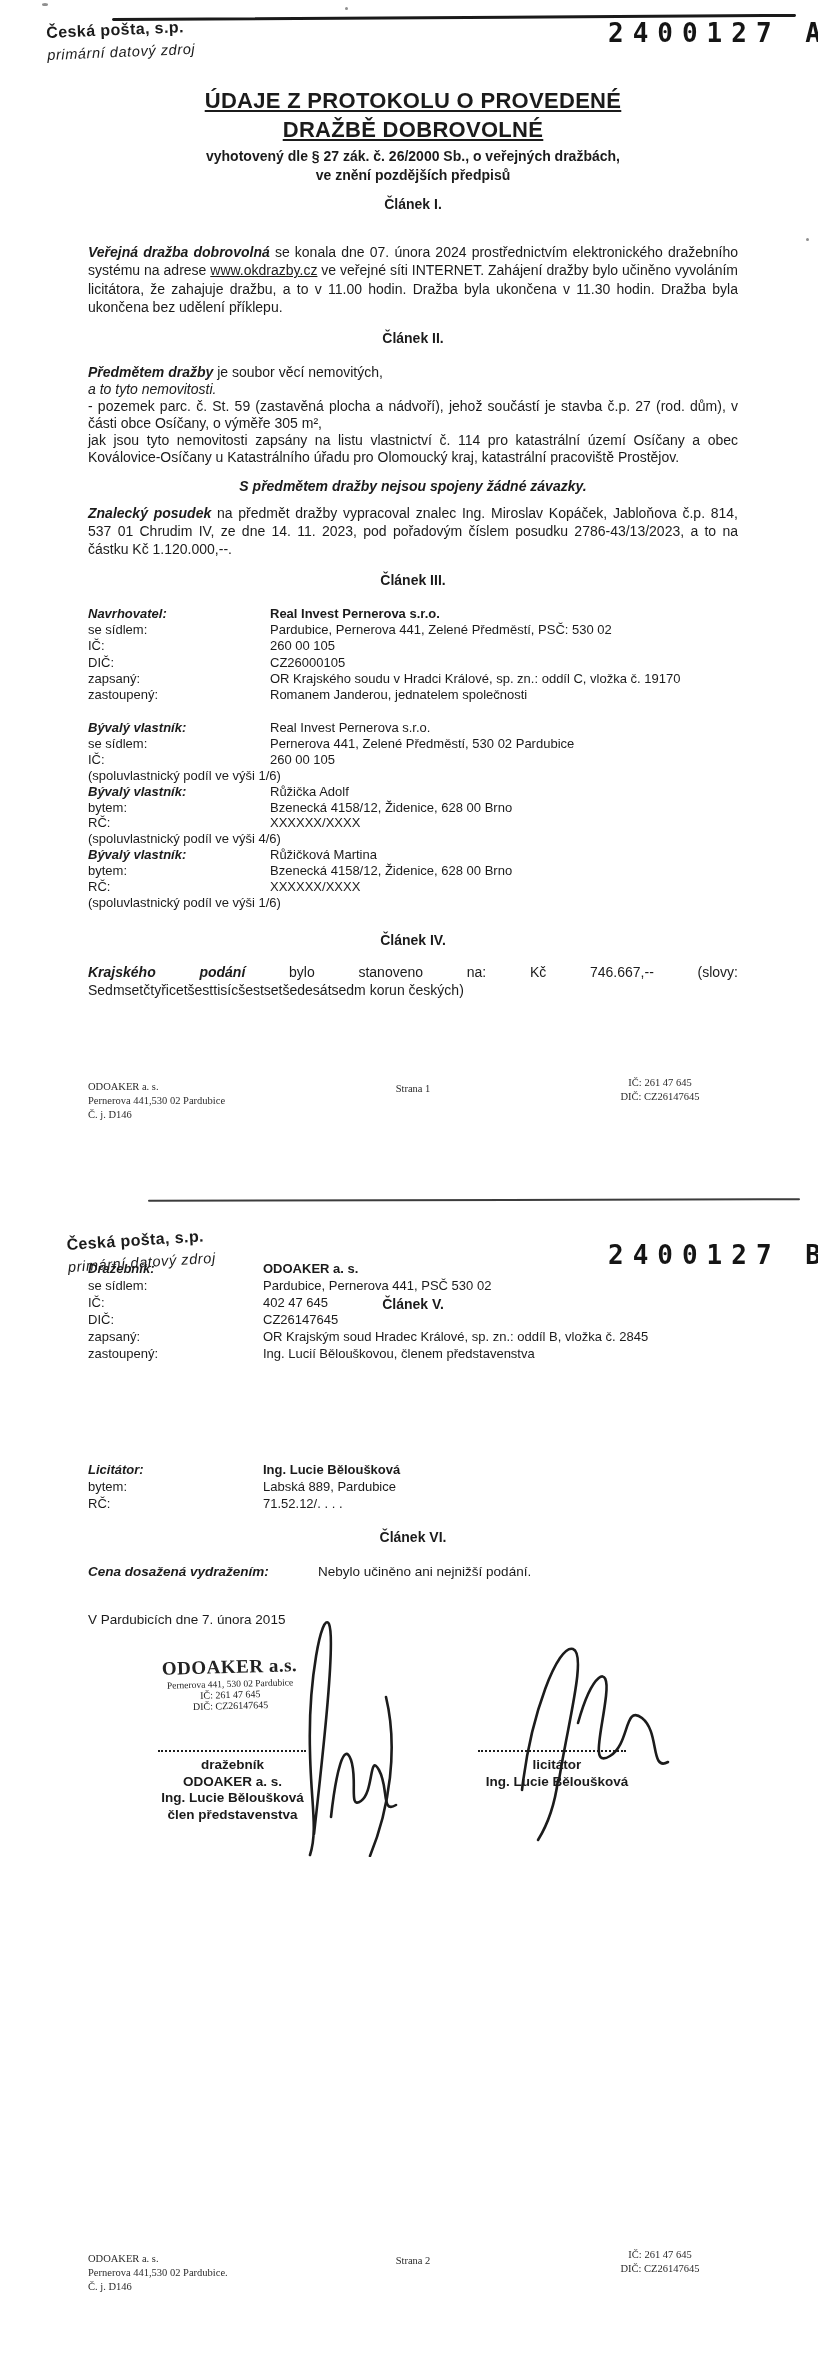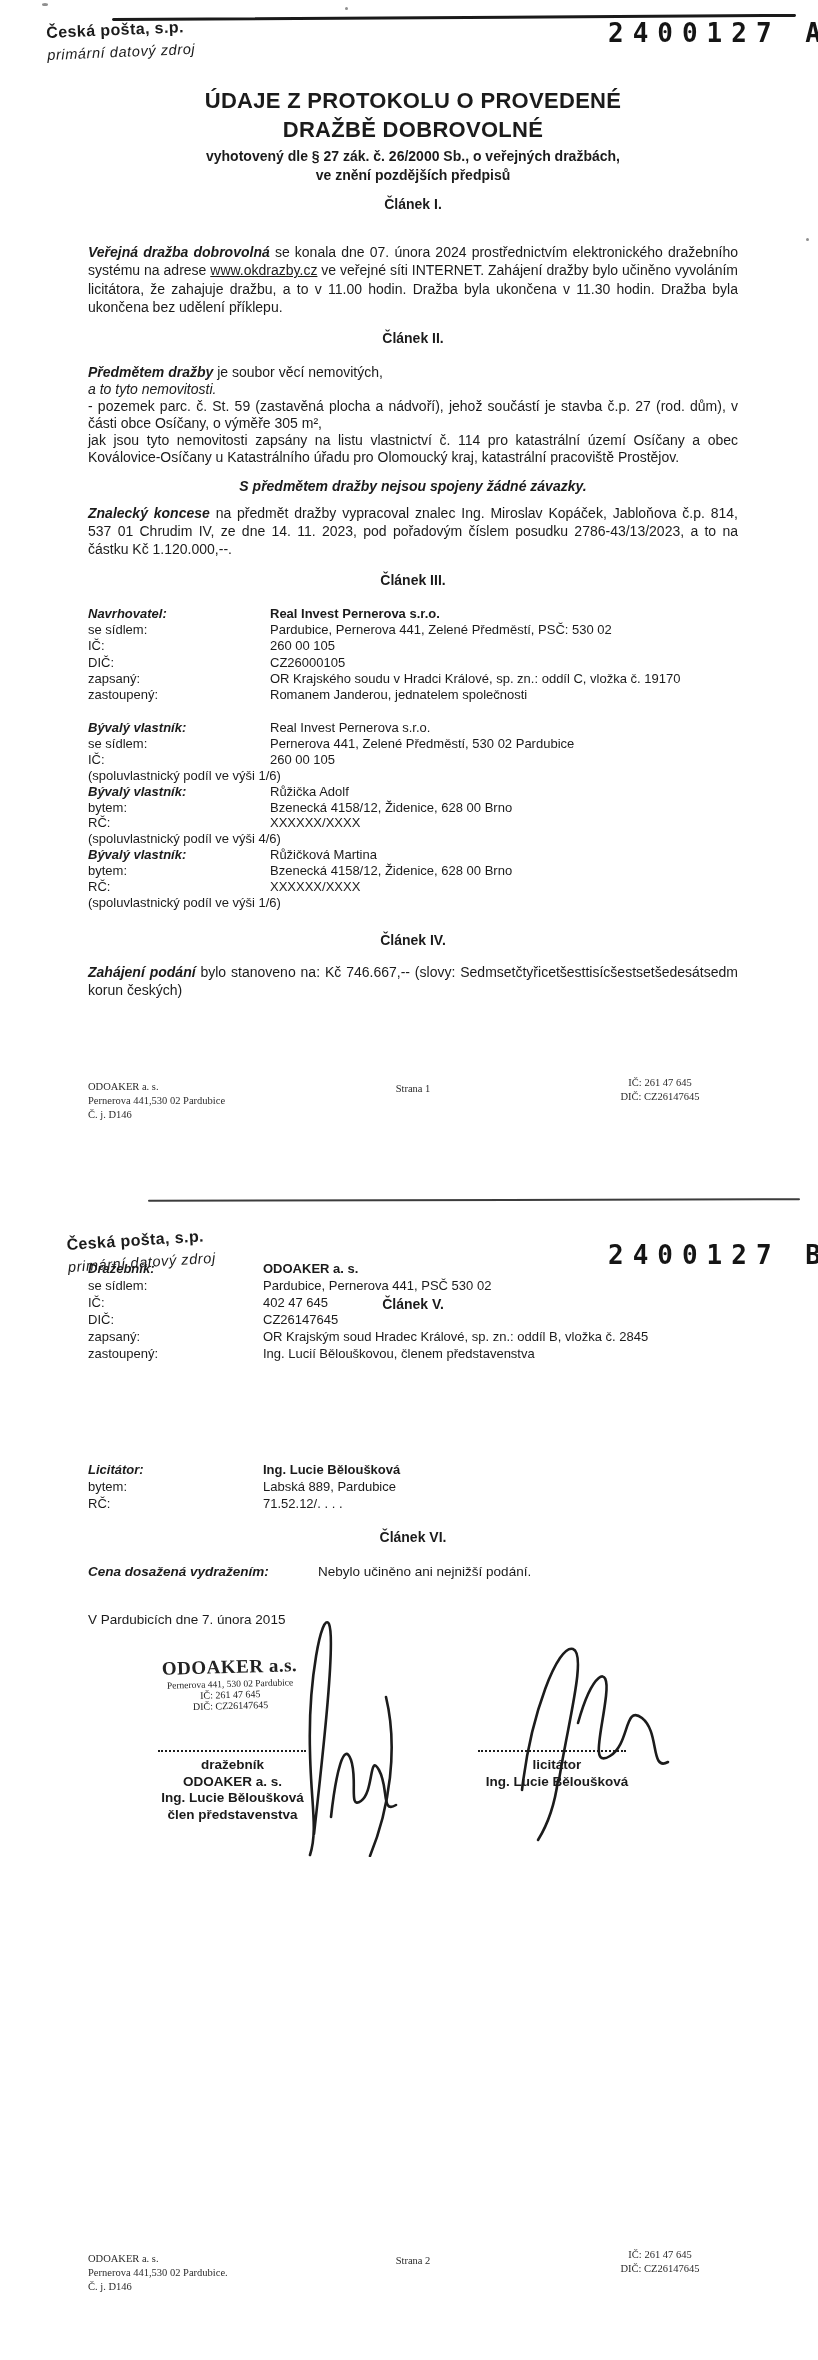--- a/index.html
+++ b/index.html
@@ -22,21 +22,21 @@
   .sender-role{font-size:14.5px;font-style:italic;margin-top:5px;letter-spacing:.6px;}
   
   .stamp{
     position:absolute;font-family:"DejaVu Sans Mono",monospace;font-weight:bold;
     font-size:26px;letter-spacing:9px;white-space:nowrap;color:#151515;
   }
   .stamp1{left:608px;top:18px;}
   .stamp2{left:608px;top:1240px;}
   
   .center{left:88px;width:650px;text-align:center;}
-  .title{position:absolute;top:86px;font-size:22px;font-weight:bold;line-height:29px;letter-spacing:.3px;}
+  .title{position:absolute;top:86px;font-size:22px;font-weight:bold;line-height:29px;letter-spacing:.3px;text-decoration:underline;}
   .subtitle{position:absolute;top:147px;font-size:14px;font-weight:bold;line-height:19px;}
   .clanek{position:absolute;font-size:14px;font-weight:bold;}
   .para{position:absolute;left:88px;width:650px;font-size:14px;line-height:18.4px;text-align:justify;}
   .para.tight{line-height:17px;}
   .bi{font-weight:bold;font-style:italic;}
   .it{font-style:italic;}
   .b{font-weight:bold;}
   .link{text-decoration:underline;}
   
   .kv{position:absolute;left:88px;width:660px;font-size:13px;}
@@ -109,21 +109,21 @@
 
   <div class="clanek center" style="top:330px;">Článek II.</div>
 
   <div class="para tight" style="top:364px;text-align:left;"><span class="bi">Předmětem dražby</span><span> je soubor věcí nemovitých,</span></div>
   <div class="para tight it" style="top:381px;text-align:left;">a to tyto nemovitosti.</div>
   <div class="para tight" style="top:398px;">- pozemek parc. č. St. 59 (zastavěná plocha a nádvoří), jehož součástí je stavba č.p. 27 (rod. dům), v části obce Osíčany, o výměře 305 m²,</div>
   <div class="para tight" style="top:432px;">jak jsou tyto nemovitosti zapsány na listu vlastnictví č. 114 pro katastrální území Osíčany a obec Koválovice-Osíčany u Katastrálního úřadu pro Olomoucký kraj, katastrální pracoviště Prostějov.</div>
 
   <div class="para bi" style="top:477px;text-align:center;">S předmětem dražby nejsou spojeny žádné závazky.</div>
 
-  <div class="para" style="top:504px;line-height:18px;"><span class="bi">Znalecký koncese</span><span> na předmět dražby vypracoval znalec Ing. Miroslav Kopáček, Jabloňova č.p. 814, 537 01 Chrudim IV, ze dne 14. 11. 2023, pod pořadovým číslem posudku 2786-43/13/2023, a to na částku Kč 1.120.000,--.</span></div>
+  <div class="para" style="top:504px;line-height:18px;"><span class="bi">Znalecký posudek</span><span> na předmět dražby vypracoval znalec Ing. Miroslav Kopáček, Jabloňova č.p. 814, 537 01 Chrudim IV, ze dne 14. 11. 2023, pod pořadovým číslem posudku 2786-43/13/2023, a to na částku Kč 1.120.000,--.</span></div>
 
   <div class="clanek center" style="top:572px;">Článek III.</div>
 
   <div class="kv" style="top:606px;">
     <div class="row">
         <span class="lab bi">Navrhovatel:</span>
         <span class="b">Real Invest Pernerova s.r.o.</span>
       </div>
     <div class="row">
         <span class="lab">se sídlem:</span>
@@ -184,21 +184,21 @@
       </div>
     <div class="row">
         <span class="lab">RČ:</span>
         <span>XXXXXX/XXXX</span>
       </div>
     <div class="note">(spoluvlastnický podíl ve výši 1/6)</div>
   </div>
 
   <div class="clanek center" style="top:932px;">Článek IV.</div>
 
-  <div class="para" style="top:963px;line-height:18px;"><span class="bi">Zahájení podání</span><span> bylo stanoveno na: Kč 746.667,-- (slovy: Sedmsetčtyřicetšesttisícšestsetšedesátsedm korun českých)</span></div>
+  <div class="para" style="top:963px;line-height:18px;"><span class="bi">Krajského podání</span><span> bylo stanoveno na: Kč 746.667,-- (slovy: Sedmsetčtyřicetšesttisícšestsetšedesátsedm korun českých)</span></div>
 
   <div class="footer fL1">
     <div>ODOAKER a. s.</div>
     <div>Pernerova 441,530 02 Pardubice</div>
     <div>Č. j. D146</div>
   </div>
   <div class="footer fC1">Strana 1</div>
   <div class="footer fR1">
     <div>IČ: 261 47 645</div>
     <div>DIČ: CZ26147645</div>

